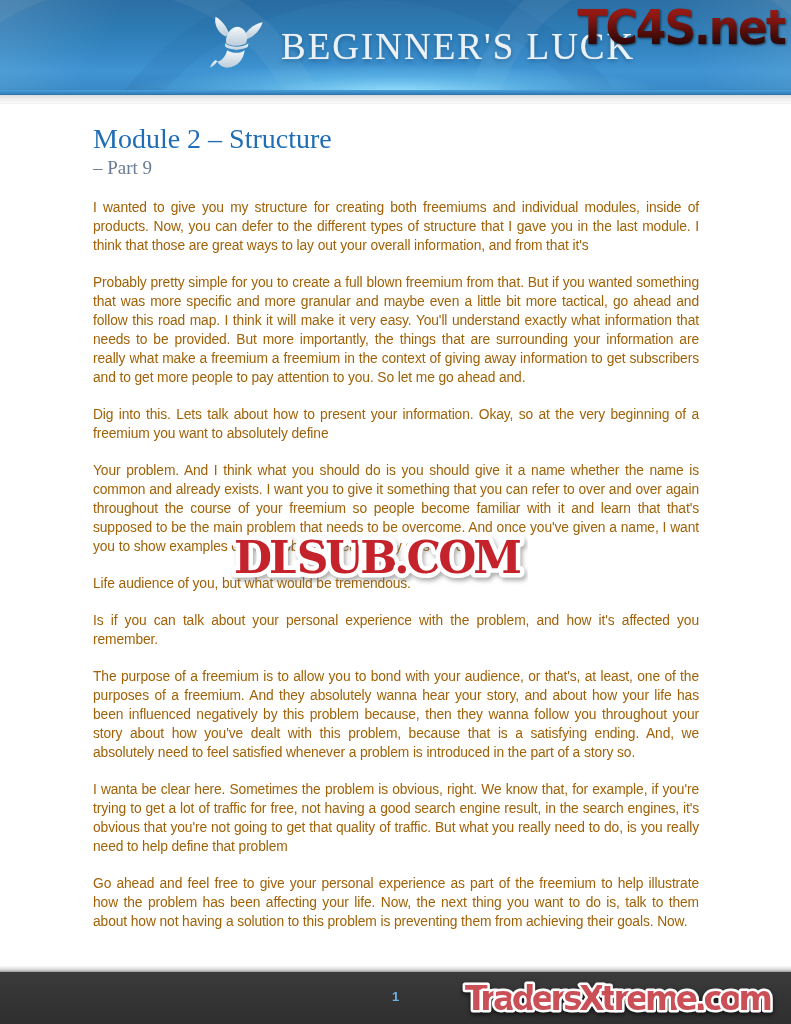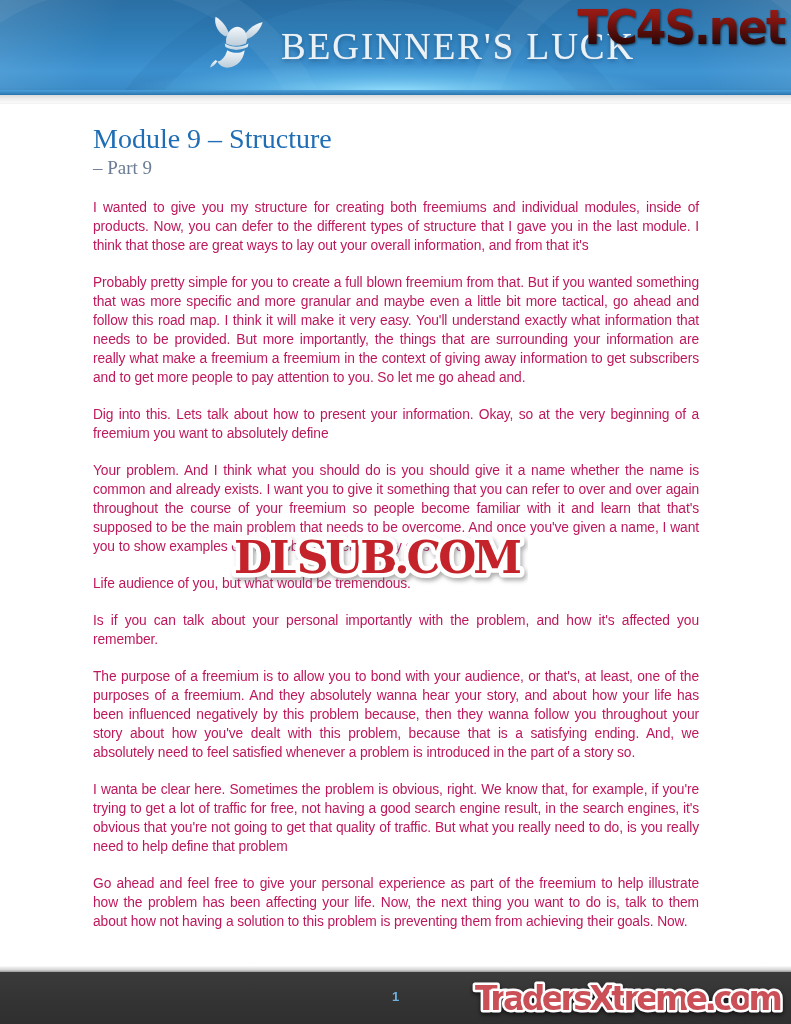--- a/index.html
+++ b/index.html
@@ -82,21 +82,21 @@
   }
   .doc-subtitle {
     font-family:"Liberation Serif", serif;
     font-size:19px; line-height:24px; font-weight:normal;
     color:#6b7c94;
     margin-top:1px; margin-bottom:17px;
   }
   .para {
     font-size:13.8px; line-height:19px;
     letter-spacing:-0.1px;
-    color:#be185d;
+    color:#a16207;
     text-align:justify;
     margin-top:18px;
   }
 
   
   .dlsub {
     position:absolute; left:228px; top:483px; width:300px; height:62px;
     pointer-events:none;
     margin-top:44px;
   }
@@ -110,21 +110,21 @@
     position:absolute; left:0; top:972px; width:791px; height:52px;
     background:linear-gradient(180deg,#3b3b3b 0%, #343434 50%, #2f2f2f 100%);
   }
   .page-number {
     position:absolute; left:0; right:0; top:17px;
     text-align:center;
     font-size:13px; font-weight:bold;
     color:#6db3e0;
   }
   .tx-brand {
-    position:absolute; right:2px; top:4px; width:320px; height:46px;margin-left:9px;
+    position:absolute; right:12px; top:4px; width:320px; height:46px;margin-left:9px;
   }
 </style>
 </head>
 <body>
 
 <div class="page">
 
   <div class="header">
     <div class="arc arc2"></div>
     <div class="arc arc1"></div>
@@ -159,29 +159,29 @@
         </svg>
       </span>
       <span class="logo-text">BEGINNER'S LUCK</span>
     </div>
 
     <div class="corner-brand">TC4S.net</div>
   </div>
   <div class="header-divider"></div>
 
   <div class="content">
-    <h1 class="doc-title">Module 9 – Structure</h1>
+    <h1 class="doc-title">Module 2 – Structure</h1>
     <div class="doc-subtitle">– Part 9</div>
 
     <p class="para">I wanted to give you my structure for creating both freemiums and individual modules, inside of products. Now, you can defer to the different types of structure that I gave you in the last module. I think that those are great ways to lay out your overall information, and from that it's</p>
     <p class="para">Probably pretty simple for you to create a full blown freemium from that. But if you wanted something that was more specific and more granular and maybe even a little bit more tactical, go ahead and follow this road map. I think it will make it very easy. You'll understand exactly what information that needs to be provided. But more importantly, the things that are surrounding your information are really what make a freemium a freemium in the context of giving away information to get subscribers and to get more people to pay attention to you. So let me go ahead and.</p>
     <p class="para">Dig into this. Lets talk about how to present your information. Okay, so at the very beginning of a freemium you want to absolutely define</p>
     <p class="para">Your problem. And I think what you should do is you should give it a name whether the name is common and already exists. I want you to give it something that you can refer to over and over again throughout the course of your freemium so people become familiar with it and learn that that's supposed to be the main problem that needs to be overcome. And once you've given a name, I want you to show examples of this problem whether they exist in real.</p>
     <p class="para">Life audience of you, but what would be tremendous.</p>
-    <p class="para">Is if you can talk about your personal importantly with the problem, and how it's affected you remember.</p>
+    <p class="para">Is if you can talk about your personal experience with the problem, and how it's affected you remember.</p>
     <p class="para">The purpose of a freemium is to allow you to bond with your audience, or that's, at least, one of the purposes of a freemium. And they absolutely wanna hear your story, and about how your life has been influenced negatively by this problem because, then they wanna follow you throughout your story about how you've dealt with this problem, because that is a satisfying ending. And, we absolutely need to feel satisfied whenever a problem is introduced in the part of a story so.</p>
     <p class="para">I wanta be clear here. Sometimes the problem is obvious, right. We know that, for example, if you're trying to get a lot of traffic for free, not having a good search engine result, in the search engines, it's obvious that you're not going to get that quality of traffic. But what you really need to do, is you really need to help define that problem</p>
     <p class="para">Go ahead and feel free to give your personal experience as part of the freemium to help illustrate how the problem has been affecting your life. Now, the next thing you want to do is, talk to them about how not having a solution to this problem is preventing them from achieving their goals. Now.</p>
   </div>
 
   <div class="dlsub">
     <svg width="300" height="62" viewBox="0 0 300 62">
       <g style="filter:drop-shadow(2px 3px 2px rgba(110,110,110,0.55));">
         <text x="150" y="46" text-anchor="middle" textLength="288" font-family="DejaVu Serif, serif" font-weight="bold" font-size="44" fill="#c4232b" stroke="#ffffff" stroke-width="9" paint-order="stroke" stroke-linejoin="round">DLSUB.COM</text>
       </g>

